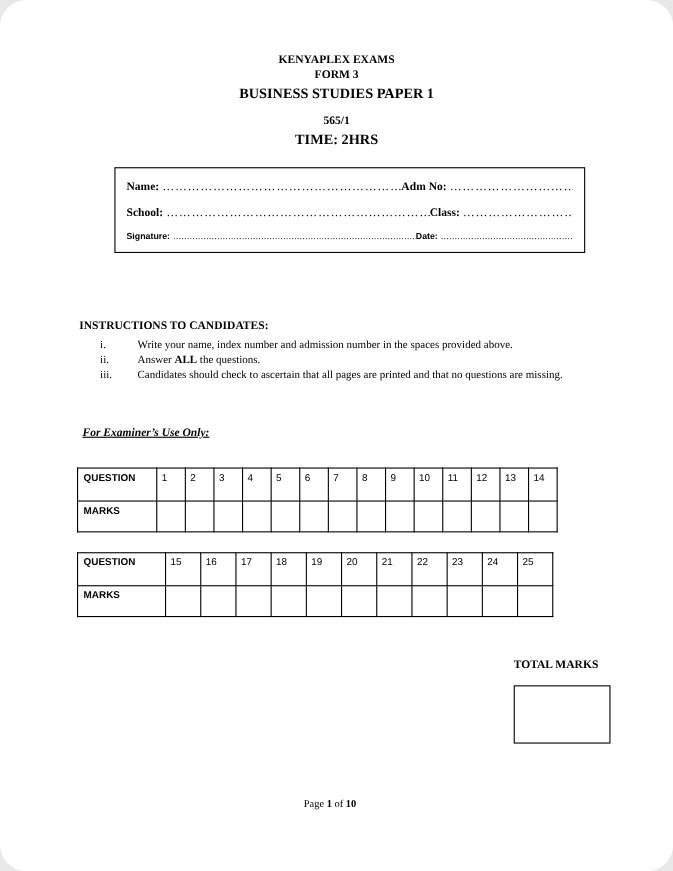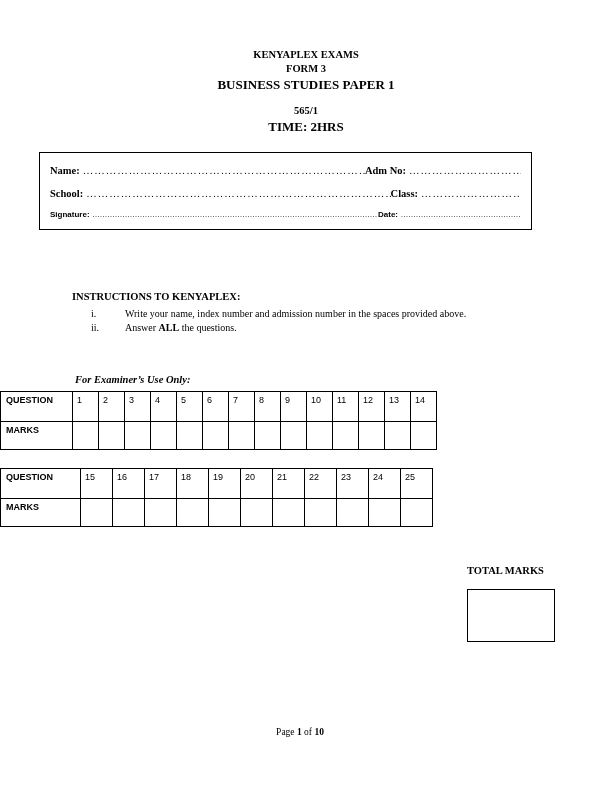--- a/index.html
+++ b/index.html
@@ -1,52 +1,52 @@
 <!DOCTYPE html>
 <html><head>
 <meta charset="utf-8">
 <style>
   * { margin:0; padding:0; box-sizing:border-box; }
   html,body { background:#e8e8e8; }
   body { font-family:"Liberation Serif", serif; color:#000; }
   .page {
     position:relative; width:612px; height:792px; background:#fff;
-    margin:0 auto; overflow:hidden;
+    margin:0 auto; overflow:hidden;border-radius:24px;
   }
 
   
   .doc-header { text-align:center; padding-top:48px; }
   .h-sm { font-size:10.5px; font-weight:bold; line-height:14px; }
   .h-lg { font-size:13px; font-weight:bold; line-height:17px; }
   .hdr-gap { height:11px; }
 
   
-  .cand-box { border:1.5px solid #000; margin:17px 80px 0 39px; padding:8px 10px 6px 10px; }
+  .cand-box { border:1.5px solid #000; margin:17px 80px 0 104px; padding:8px 10px 6px 10px; }
   .cand-row { display:flex; align-items:baseline; white-space:nowrap; overflow:hidden; line-height:20px; margin-bottom:3px; }
   .cl { font-weight:bold; font-size:10.5px; flex:0 0 auto; padding-right:3px; }
   .dots { font-size:10.5px; overflow:hidden; letter-spacing:1px; }
   .grow { flex:1 1 auto; min-width:0; }
   .dots-adm { flex:0 0 112px; }
   .dots-class { flex:0 0 100px; }
   .sig-row { line-height:16px; margin-bottom:0; }
   .sig-row .cl { font-family:"Liberation Sans", sans-serif; font-size:8px; }
   .sig-row .dots { font-size:8px; letter-spacing:0.5px; }
   .dots-date { flex:0 0 120px; }
 
   
   .instructions { margin:60px 70px 0 72px; }
   .ins-title { font-weight:bold; font-size:10.5px; line-height:14px; }
   .ins-list { margin-top:3px; }
   .ins-item { display:flex; font-size:10px; line-height:14px; }
   .ins-num { flex:0 0 53px; padding-left:19px; }
   .ins-txt { flex:1 1 auto; }
 
   
-  .examiner-title { margin:38px 0 4px 75px; font-weight:bold; font-style:italic; font-size:10.5px; line-height:14px; }
-  table.marks-table { border-collapse:collapse; table-layout:fixed; font-family:"Liberation Sans", sans-serif; font-size:9px; }
+  .examiner-title { margin:38px 0 24px 75px; font-weight:bold; font-style:italic; text-decoration:underline; font-size:10.5px; line-height:14px; }
+  table.marks-table { border-collapse:collapse; table-layout:fixed; margin-left:70px; font-family:"Liberation Sans", sans-serif; font-size:9px; }
   table.t2 { margin-top:18px; }
   .marks-table td { border:1px solid #000; vertical-align:top; padding:3px 0 0 4px; overflow:hidden; }
   .marks-table .lbl { font-weight:bold; padding-left:5px; }
   .t1 .lbl { width:72px; }
   .t1 td.num, .t1 td.blank { width:26px; }
   .t2 .lbl { width:80px; }
   .t2 td.num, .t2 td.blank { width:32px; }
   .row-q td { height:30px; }
   .row-m td { height:28px; }
 
@@ -88,29 +88,33 @@
     </div>
     <div class="cand-row sig-row">
       <span class="cl">Signature:</span>
       <span class="dots grow">..........................................................................................................................................................................</span>
       <span class="cl">Date:</span>
       <span class="dots dots-date">................................................................</span>
     </div>
   </div>
 
   <section class="instructions">
-    <div class="ins-title">INSTRUCTIONS TO KENYAPLEX:</div>
+    <div class="ins-title">INSTRUCTIONS TO CANDIDATES:</div>
     <div class="ins-list">
       <div class="ins-item">
         <span class="ins-num">i.</span>
         <span class="ins-txt"><span>Write your name, index number and admission number in the spaces provided above.</span><b></b><span></span></span>
       </div>
       <div class="ins-item">
         <span class="ins-num">ii.</span>
         <span class="ins-txt"><span>Answer </span><b>ALL</b><span> the questions.</span></span>
+      </div>
+      <div class="ins-item">
+        <span class="ins-num">iii.</span>
+        <span class="ins-txt"><span>Candidates should check to ascertain that all pages are printed and that no questions are missing.</span><b></b><span></span></span>
       </div>
     </div>
   </section>
 
   <div class="examiner-title">For Examiner’s Use Only:</div>
 
   <table class="marks-table t1">
     <tbody>
         <tr class="row-q">
       <td class="lbl">QUESTION</td>

